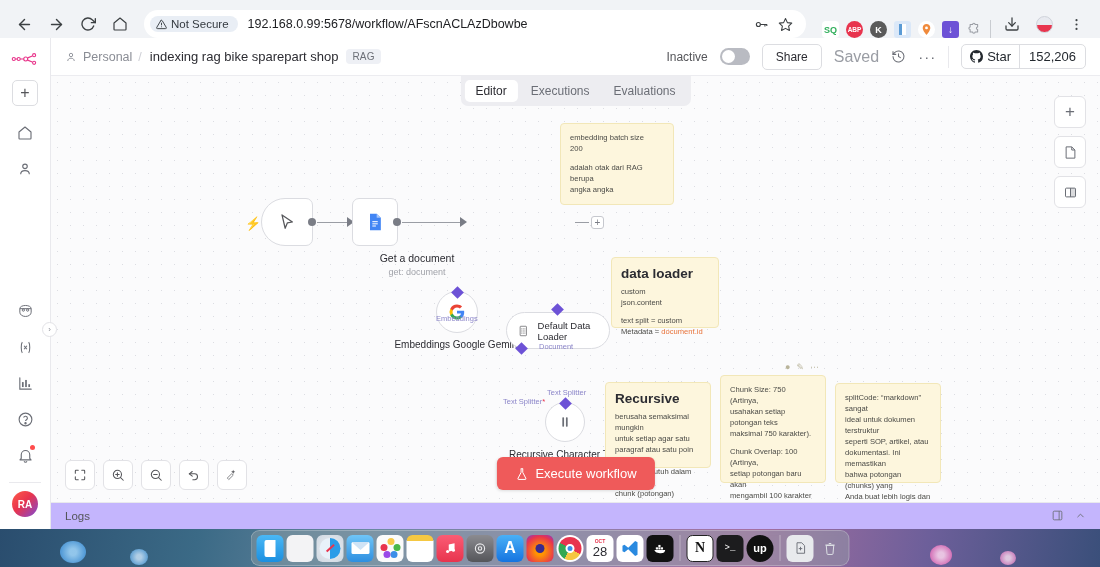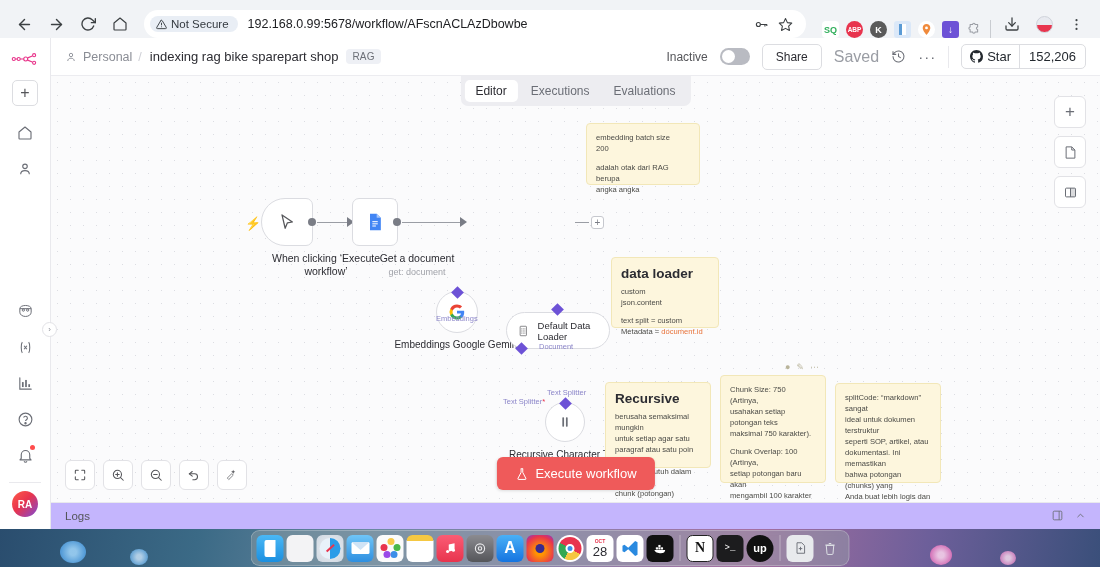--- a/index.html
+++ b/index.html
@@ -465,21 +465,20 @@
         <path d="M436,294 C436,312 480,320 480,345" stroke="#8c86c9" stroke-width="1.2" fill="none" stroke-dasharray="4 3"></path>
       </svg>
 
       <div class="node" style="left:210px;top:122px">
         <div class="node-box" style="width:52px;height:48px;border-radius:24px 7px 7px 24px;justify-content:center">
           <svg width="20" height="20" viewBox="0 0 24 24" fill="none" stroke="#55565a" stroke-width="1.5" stroke-linejoin="round">
               <path d="M6 3.5 18.5 12 12.5 13 9.8 19.5z"></path>
             </svg>
           <div class="port" style="right:-4px"></div>
         </div>
-        <div class="node-label">When clicking ‘Execute workflow’</div>
       </div>
       <div style="position:absolute;left:194px;top:140px;color:#e8344e;font-size:13px">⚡</div>
 
       <div class="conn" style="left:266px;top:146px;width:34px"></div>
       <div style="position:absolute;left:296px;top:141px;width:0;height:0;border-top:5px solid transparent;border-bottom:5px solid transparent;border-left:7px solid #7a7d86"></div>
 
       <div class="node" style="left:301px;top:122px">
         <div class="node-box" style="width:46px;height:48px;justify-content:center">
           <svg width="20" height="22" viewBox="0 0 24 24">
             <path d="M6 2h8l5 5v15H6z" fill="#4285f4"></path>
@@ -527,21 +526,21 @@
       <div class="sub-node" style="left:494px;top:326px;width:40px;height:40px;border-radius:50%;justify-content:center">
         <svg width="16" height="16" viewBox="0 0 24 24" fill="#6b6e76">
             <rect x="8" y="5" width="2.6" height="14" rx="1"></rect>
             <rect x="13.4" y="5" width="2.6" height="14" rx="1"></rect>
           </svg>
       </div>
       <div class="sub-diamond" style="left:510px;top:323px"></div>
       <div class="sub-port-label" style="left:496px;top:312px">Text Splitter</div>
       <div style="position:absolute;left:449px;top:372px;width:130px;text-align:center;font-size:10px;color:#2c2c32;line-height:1.3">Recursive Character Text Splitter</div>
 
-      <div class="sticky" style="left:535px;top:47px;width:114px;height:62px">
+      <div class="sticky" style="left:509px;top:47px;width:114px;height:82px">
         <p>embedding batch size</p>
         <p>200</p>
         <p style="height:8px"></p>
         <p>adalah otak dari RAG berupa</p>
         <p>angka angka</p>
       </div>
 
       <div class="sticky" style="left:560px;top:181px;width:108px;height:71px">
         <h3>data loader</h3>
         <p>custom</p>

